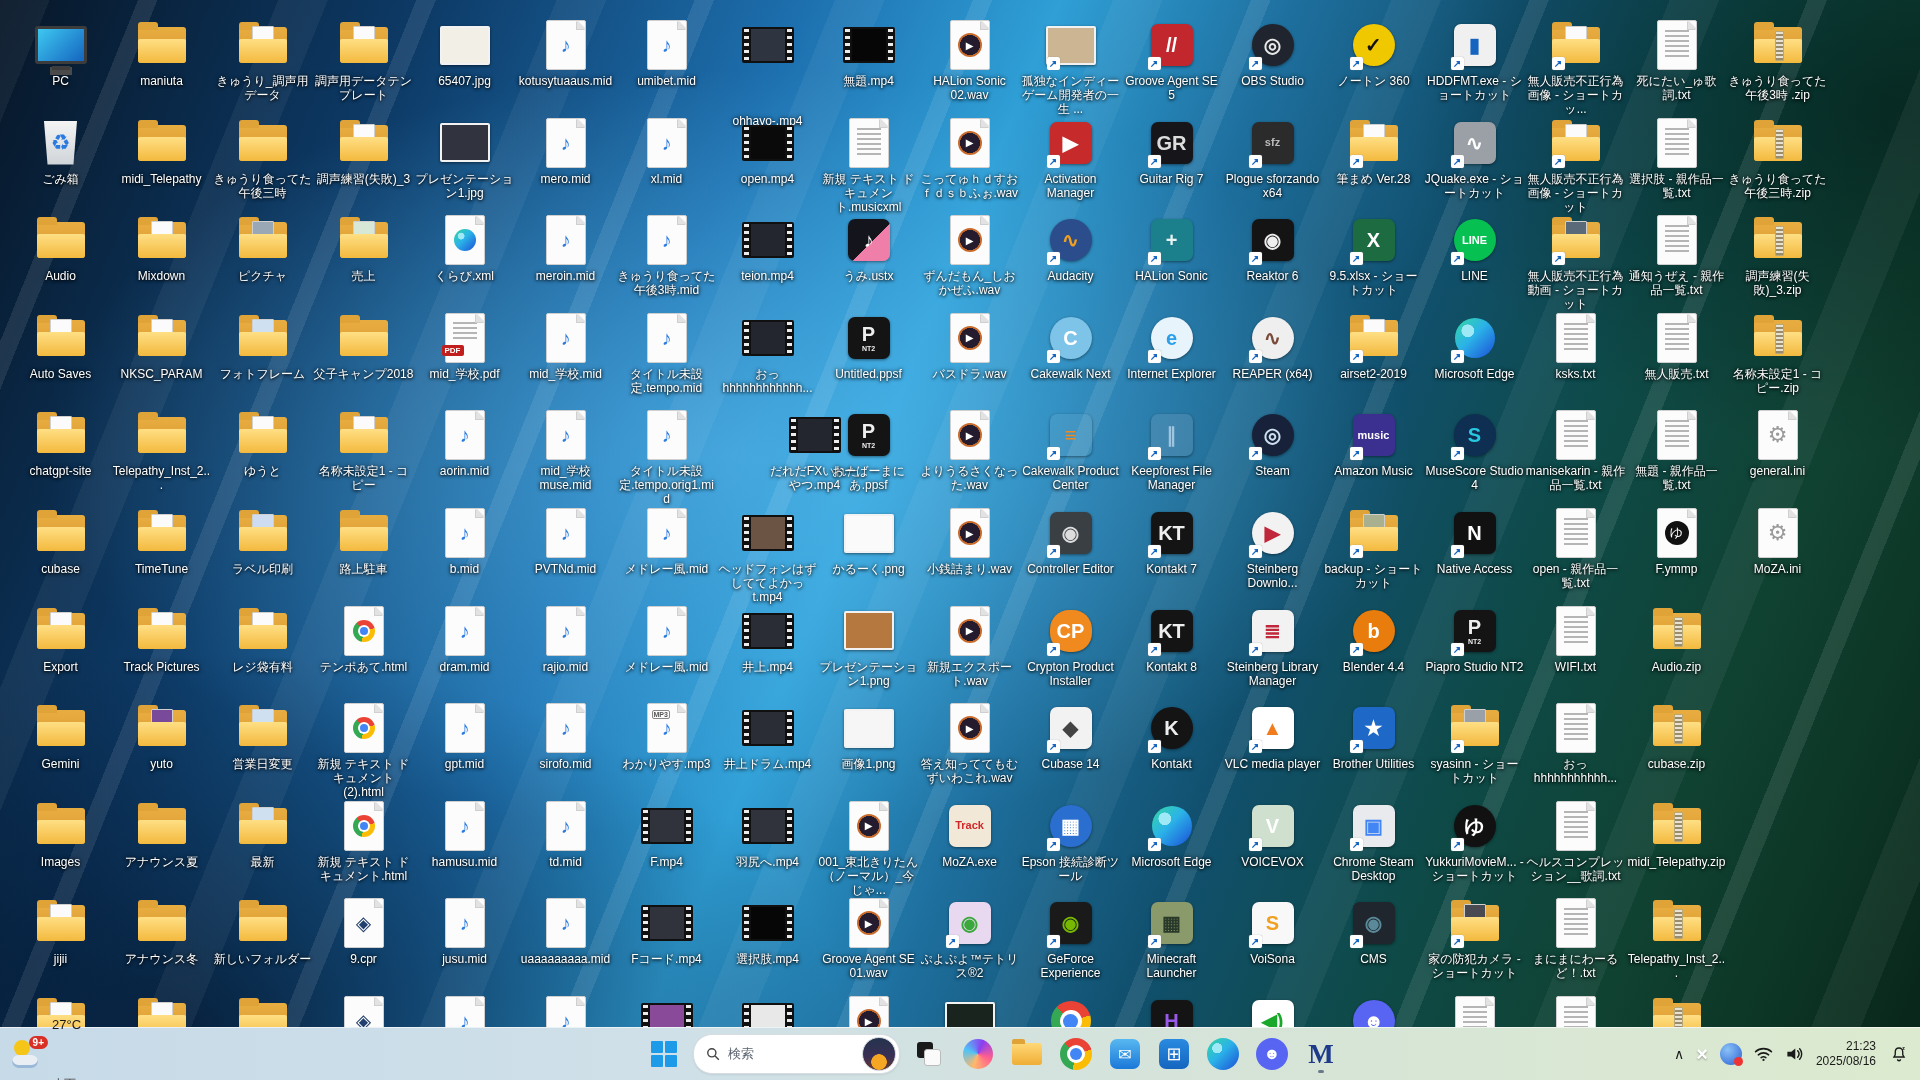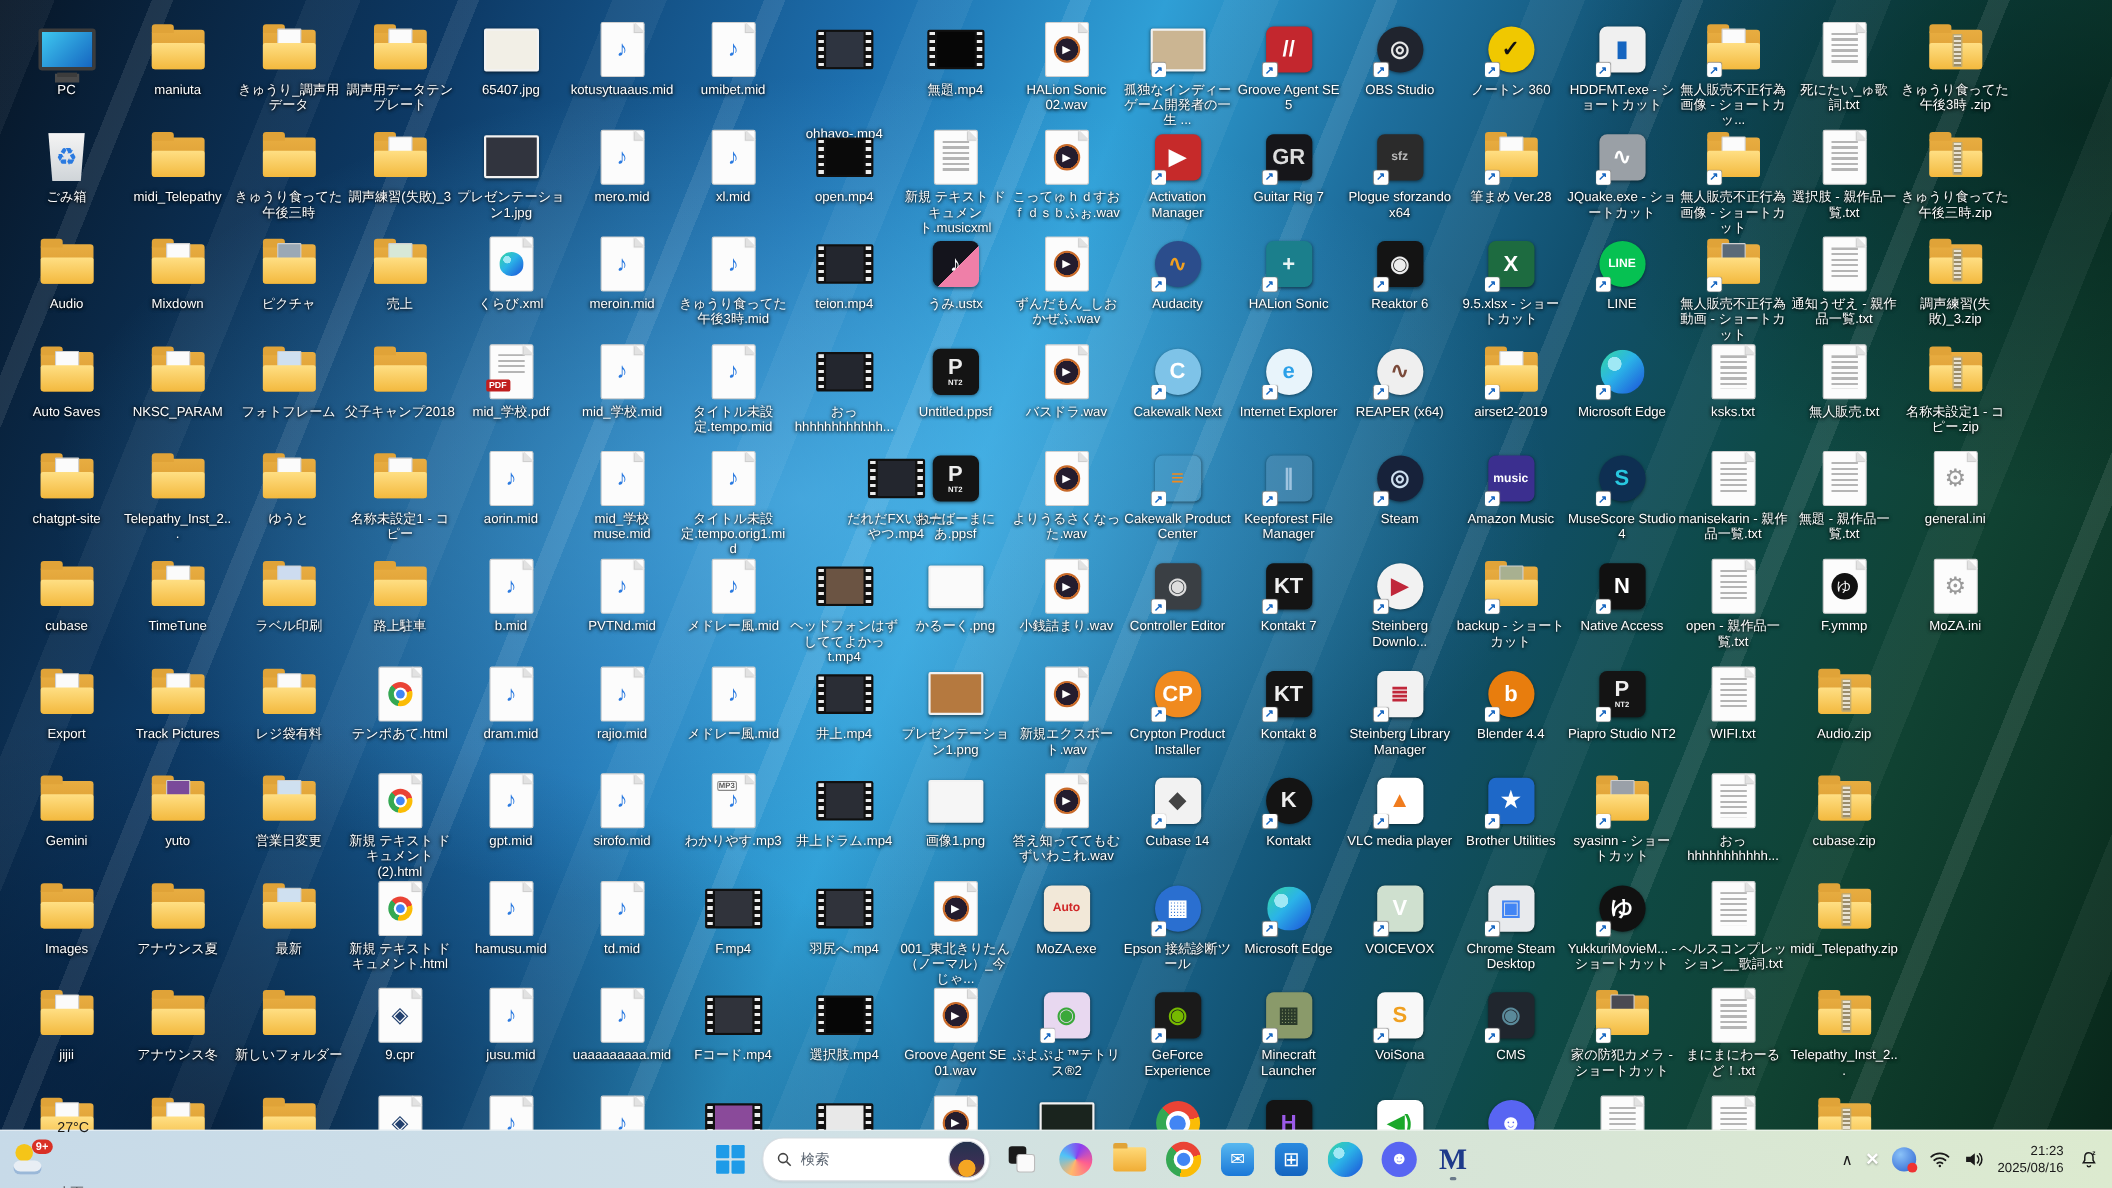--- a/index.html
+++ b/index.html
@@ -1466,21 +1466,21 @@
         <div class="art">
           <div class="page">
             <div class="wavdot">▶</div>
           </div>
         </div>
         <div class="lbl">001_東北きりたん（ノーマル）_今じゃ...</div>
       </div>
       <div class="dicon" style="left: 919px; top: 798.8px;">
         <div class="art">
           <div class="app" style="background: rgb(242, 232, 216);">
-            <div class="g" style="color: rgb(208, 40, 40); font-size: 11px;">Auto</div>
+            <div class="g" style="color: rgb(208, 40, 40); font-size: 11px;">Track</div>
           </div>
         </div>
         <div class="lbl">MoZA.exe</div>
       </div>
       <div class="dicon" style="left: 1020px; top: 798.8px;">
         <div class="art">
           <div class="app round" style="background: rgb(42, 111, 208);">
             <div class="g" style="color: rgb(255, 255, 255); font-size: 20px;">▦</div>
           </div>
           <div class="sc">↗</div>

